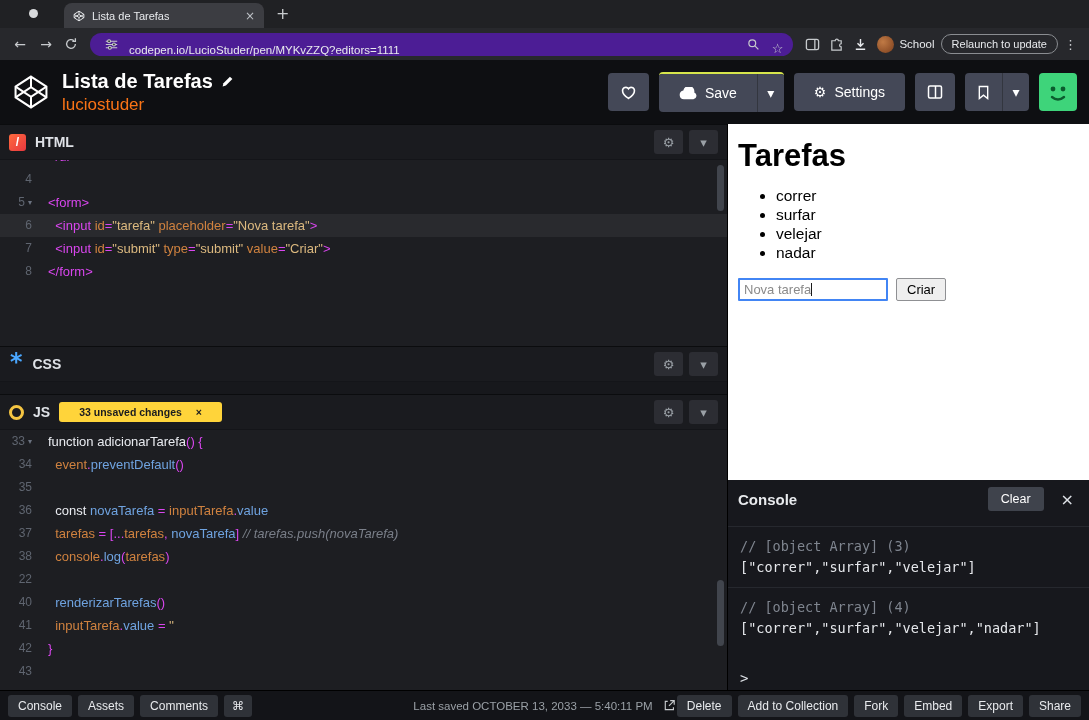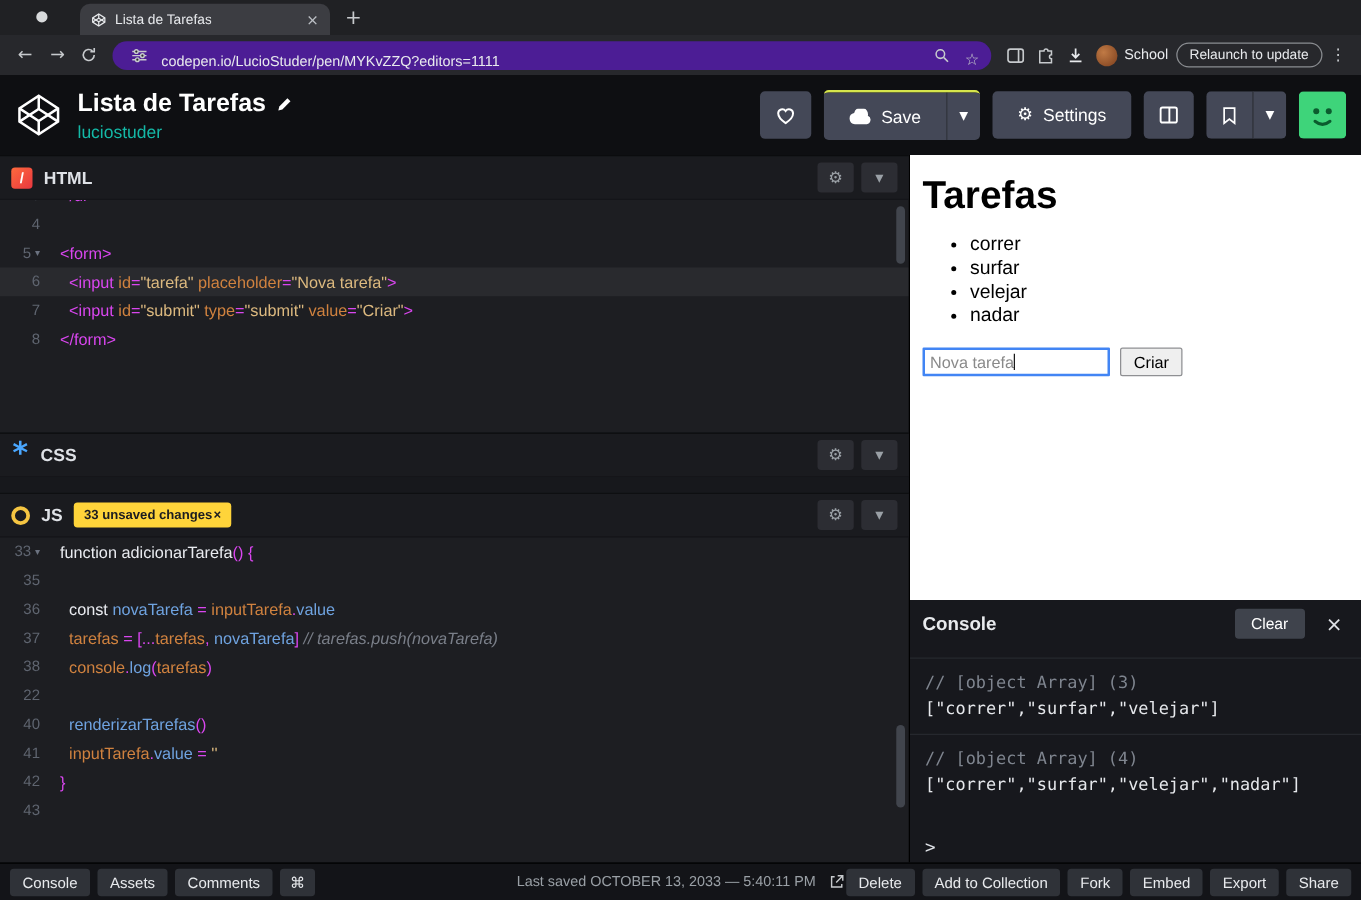--- a/index.html
+++ b/index.html
@@ -25,42 +25,42 @@
   .profile-chip{display:flex;align-items:center;gap:5px;font-size:11.5px;color:#e8eaed;margin:0 4px}
   .profile-av{width:17px;height:17px;border-radius:50%;background:radial-gradient(circle at 35% 35%,#c07a45,#7c3f1d)}
   .relaunch{border:1px solid #8a8d91;border-radius:12px;padding:3px 10px;font-size:11px;color:#e8eaed;white-space:nowrap}
   .kebab{font-size:13px;font-family:"DejaVu Sans",sans-serif;padding:0 4px}
 
   
   .cp-header{height:64px;background:#0e0f12;display:flex;align-items:center;padding:0 12px;gap:12px;flex:none}
   .cp-logo{flex:none}
   .cp-title-row{display:flex;align-items:center;gap:8px}
   .cp-title{font-size:20px;color:#fff;font-weight:bold}
-  .cp-user{font-size:14px;color:#14b8a6;margin-top:2px}
+  .cp-user{font-size:17px;color:#f97316;margin-top:2px}
   .cp-actions{margin-left:auto;display:flex;gap:10px;align-items:center}
   .cp-btn{height:38px;background:#444857;border-radius:4px;color:#fff;font-size:14px;display:flex;align-items:center;gap:8px;padding:0 20px}
   .icon-btn{padding:0 12px}
   .btn-group{display:flex;border-radius:4px;overflow:hidden}
   .btn-group .cp-btn{border-radius:0}
   .save-group{border-top:2px solid #d7e64c}
   .seg-chev{width:27px;padding:0;justify-content:center;border-left:1px solid #33363f;font-family:"DejaVu Sans",sans-serif}
   .gear-glyph,.chev-glyph{font-family:"DejaVu Sans",sans-serif}
   .cp-avatar{width:38px;height:38px;border-radius:4px;overflow:hidden}
 
   
   .main{flex:1;display:flex;min-height:0}
   .editors{width:728px;background:#1d1e22;display:flex;flex-direction:column;border-right:1px solid #000;flex:none}
   .ed-head{height:36px;display:flex;align-items:center;gap:9px;padding:0 9px;background:#1a1b1f;border-top:1px solid #0b0c0e;border-bottom:1px solid #141519;flex:none}
   .ed-label{font-weight:bold;color:#dfe2e7;font-size:14px}
   .ed-actions{margin-left:auto;display:flex;gap:6px}
   .ed-btn{width:29px;height:24px;background:#2c2d33;border-radius:3px;color:#9aa0a6;display:flex;align-items:center;justify-content:center;font-size:13px;font-family:"DejaVu Sans",sans-serif}
   .html-ic{width:17px;height:17px;border-radius:3px;background:linear-gradient(135deg,#ff6a3d,#e8373f);color:#fff;font-weight:bold;font-size:12px;display:flex;align-items:center;justify-content:center}
   .css-ic{color:#4aa7ff;font-size:24px;font-weight:bold;line-height:10px;height:14px;font-family:"DejaVu Sans Mono",monospace}
   .js-ic{width:15px;height:15px;border-radius:50%;border:3px solid #f5c542}
-  .unsaved{background:#ffd43a;color:#1b1c20;font-size:10.5px;font-weight:bold;padding:4px 8px;border-radius:3px;display:flex;gap:1px;align-items:flex-end}
+  .unsaved{background:#ffd43a;color:#1b1c20;font-size:10.5px;font-weight:bold;padding:4px 20px;border-radius:3px;display:flex;gap:14px;align-items:flex-end}
   .unsaved .bx{font-weight:bold}
 
   .code{position:relative;overflow:hidden;font-family:"DejaVu Sans Mono",monospace;font-size:13px;line-height:23px}
   #html-code{height:186px;flex:none}
   #css-code{height:12px;background:#17181c;flex:none}
   #js-code{flex:1}
   .code-line{display:flex;white-space:pre}
   .code-line.active{background:rgba(255,255,255,.055)}
   .code-line.clip{margin-top:-15px}
   .gutter{width:40px;flex:none;display:flex;justify-content:flex-end;align-items:center;gap:3px;padding-right:8px;color:#5f6570;font-size:12px}
@@ -285,20 +285,21 @@
           <span class="bx">×</span>
         </span>
         <div class="ed-actions">
           <button class="ed-btn">⚙</button>
           <button class="ed-btn">▾</button>
         </div>
       </div>
       <div class="code" id="js-code">
         <div class="vthumb" id="js-thumb"></div>
       <div class="code-line"><span class="gutter">33<span class="fold">▾</span></span><span class="code-text"><span class="tok-k">function </span><span class="tok-d">adicionarTarefa</span><span class="tok-p">() {</span></span></div>
+          <div class="code-line"><span class="gutter">34</span><span class="code-text"><span class="tok-p">  </span><span class="tok-v">event</span><span class="tok-p">.</span><span class="tok-f">preventDefault</span><span class="tok-p">()</span></span></div>
           <div class="code-line"><span class="gutter">35</span><span class="code-text"></span></div>
           <div class="code-line"><span class="gutter">36</span><span class="code-text"><span class="tok-k">  const </span><span class="tok-f">novaTarefa</span><span class="tok-p"> = </span><span class="tok-v">inputTarefa</span><span class="tok-p">.</span><span class="tok-f">value</span></span></div>
           <div class="code-line"><span class="gutter">37</span><span class="code-text"><span class="tok-p">  </span><span class="tok-v">tarefas</span><span class="tok-p"> = [...</span><span class="tok-v">tarefas</span><span class="tok-p">, </span><span class="tok-f">novaTarefa</span><span class="tok-p">] </span><span class="tok-c">// tarefas.push(novaTarefa)</span></span></div>
           <div class="code-line"><span class="gutter">38</span><span class="code-text"><span class="tok-p">  </span><span class="tok-v">console</span><span class="tok-p">.</span><span class="tok-f">log</span><span class="tok-p">(</span><span class="tok-v">tarefas</span><span class="tok-p">)</span></span></div>
           <div class="code-line"><span class="gutter">22</span><span class="code-text"></span></div>
           <div class="code-line"><span class="gutter">40</span><span class="code-text"><span class="tok-p">  </span><span class="tok-f">renderizarTarefas</span><span class="tok-p">()</span></span></div>
           <div class="code-line"><span class="gutter">41</span><span class="code-text"><span class="tok-p">  </span><span class="tok-v">inputTarefa</span><span class="tok-p">.</span><span class="tok-f">value</span><span class="tok-p"> = </span><span class="tok-s">''</span></span></div>
           <div class="code-line"><span class="gutter">42</span><span class="code-text"><span class="tok-p">}</span></span></div>
           <div class="code-line"><span class="gutter">43</span><span class="code-text"></span></div>
         </div>

